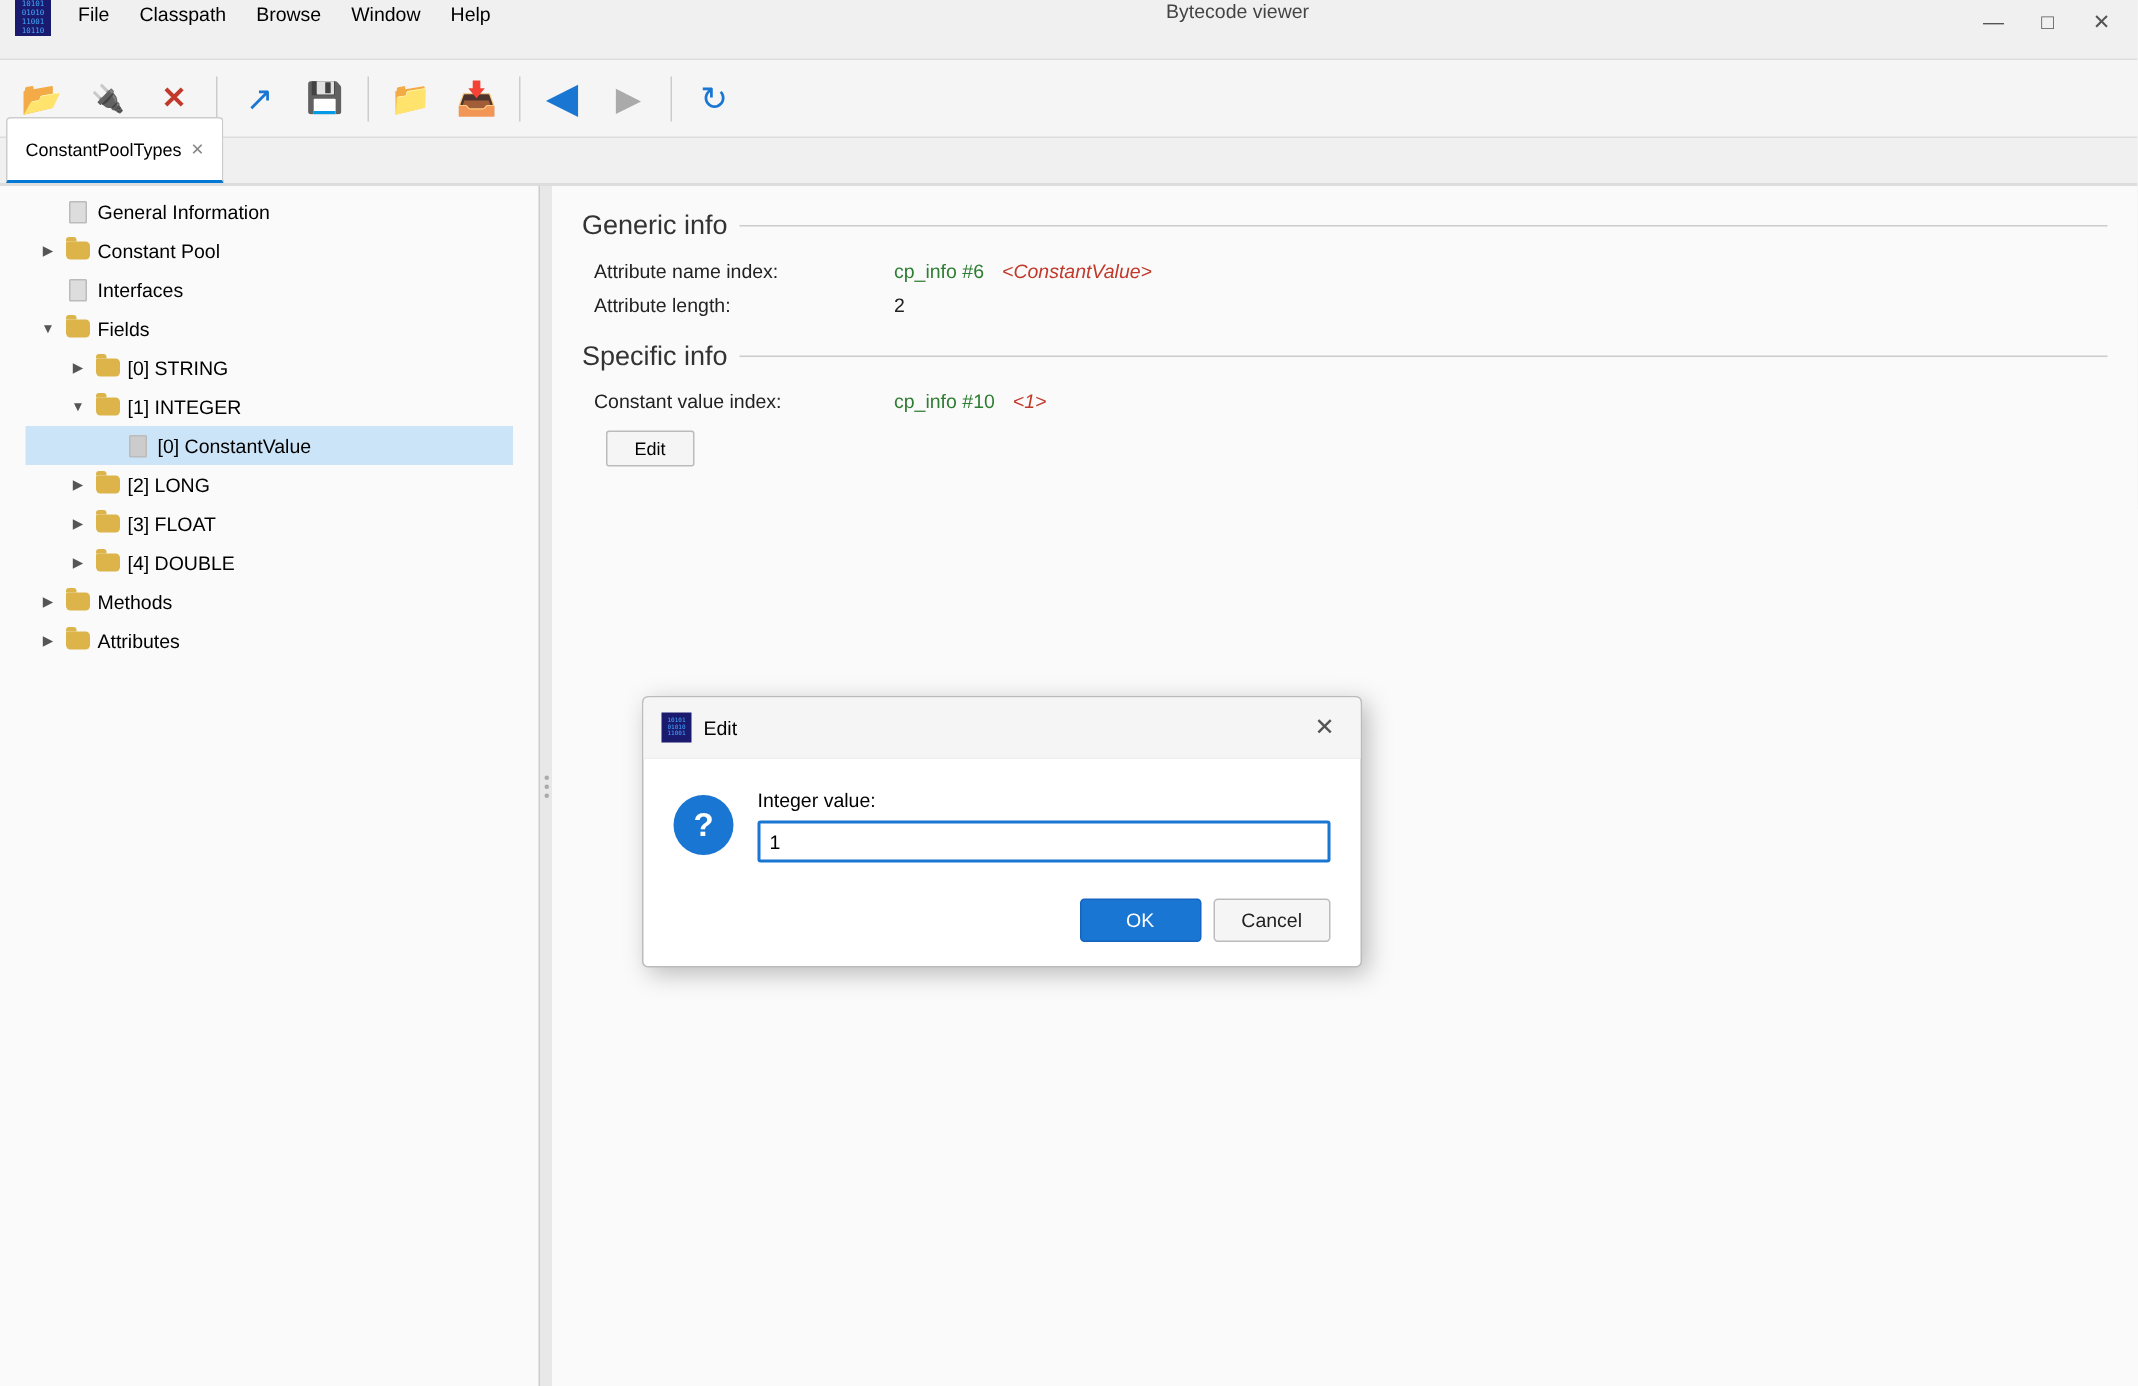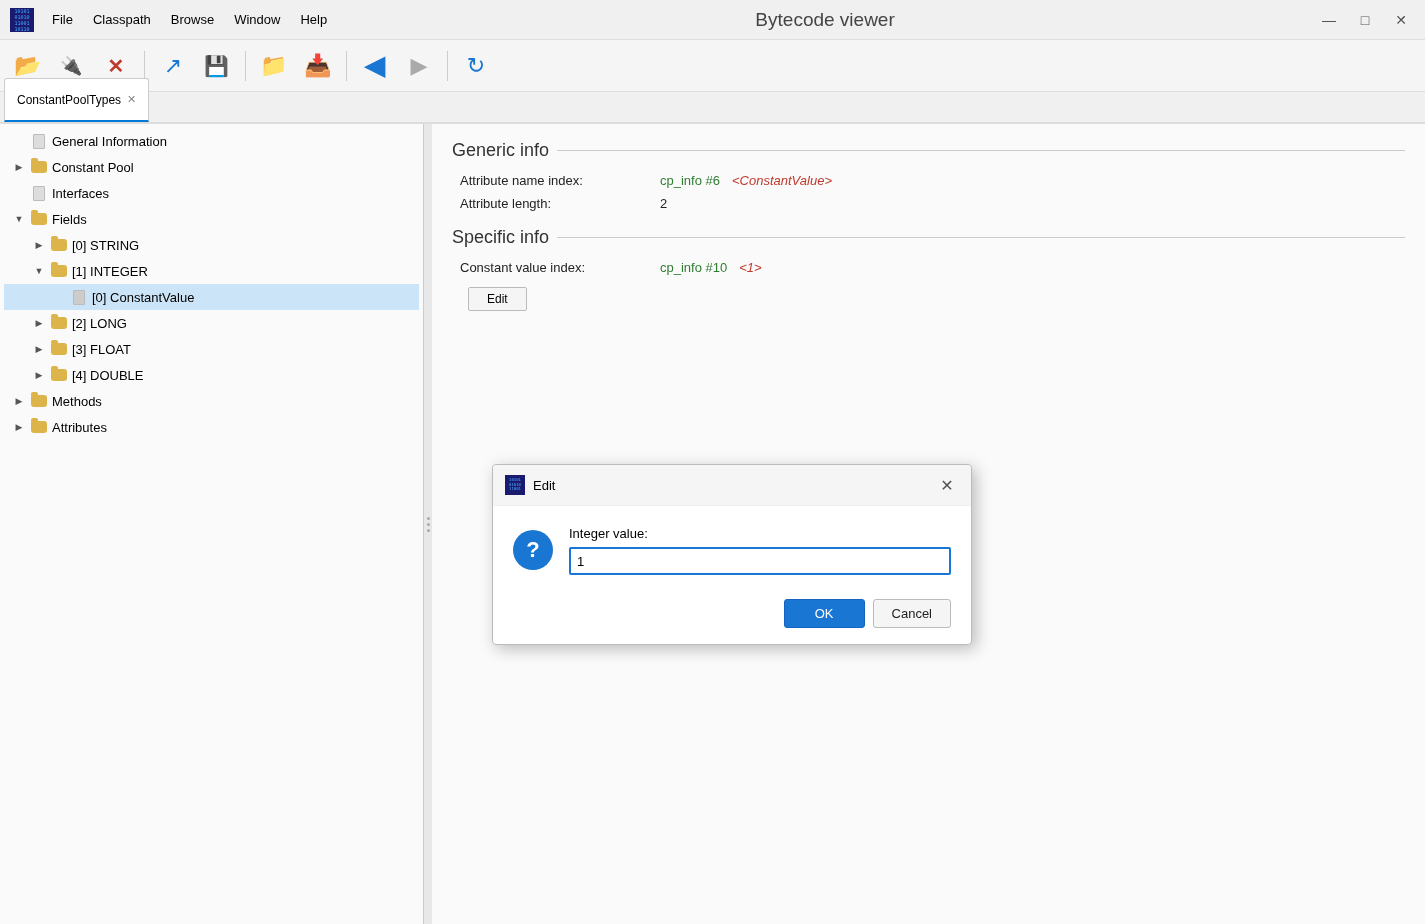--- a/index.html
+++ b/index.html
@@ -12,21 +12,20 @@
       overflow: hidden;
       display: flex;
       flex-direction: column;
     }
 
     
     .title-bar {
       background: #f0f0f0;
       height: 40px;
       display: flex;
-      align-items: center;
       padding: 0 10px;
       border-bottom: 1px solid #ddd;
       flex-shrink: 0;
     }
     .title-bar-logo {
       width: 24px; height: 24px;
       background: #1a1a6e;
       margin-right: 10px;
       display: flex; align-items: center; justify-content: center;
       font-size: 6px; color: #4af; line-height: 1.1;
@@ -35,21 +34,21 @@
     .title-bar-menu {
       display: flex; gap: 4px;
     }
     .title-bar-menu span {
       padding: 2px 8px;
       cursor: pointer;
       border-radius: 2px;
     }
     .title-bar-center {
       flex: 1; text-align: center;
-      font-size: 19px; color: #444;
+      font-size: 13px; color: #444;
     }
     .title-bar-controls {
       display: flex; gap: 8px;
     }
     .title-ctrl {
       width: 28px; height: 28px;
       display: flex; align-items: center; justify-content: center;
       cursor: pointer; font-size: 14px; color: #555;
       border-radius: 2px;
     }
@@ -106,26 +105,26 @@
 
     
     .main-content {
       display: flex;
       flex: 1;
       overflow: hidden;
     }
 
     
     .left-panel {
-      width: 424px;
+      width: 360px;
       background: #fafafa;
       border-right: 1px solid #ccc;
       overflow-y: auto;
       flex-shrink: 0;
-      padding: 4px 4px;
+      padding: 4px 17px;
     }
     .tree-item {
       display: flex;
       align-items: center;
       height: 26px;
       padding-left: 8px;
       cursor: pointer;
       white-space: nowrap;
       gap: 4px;
     }

